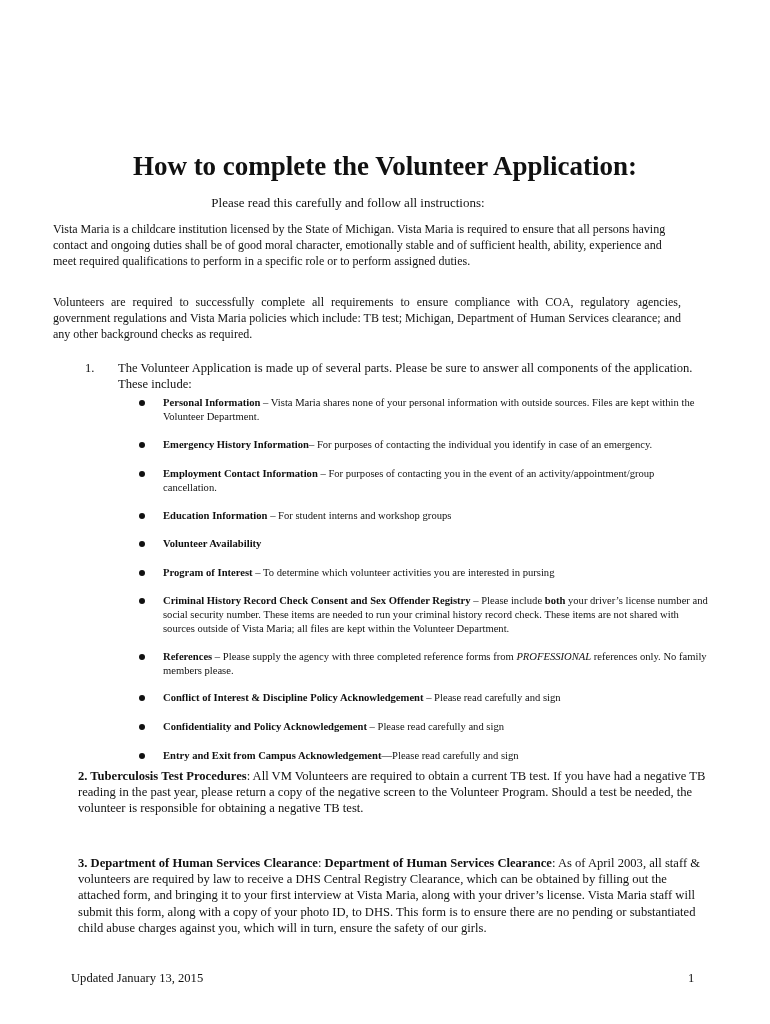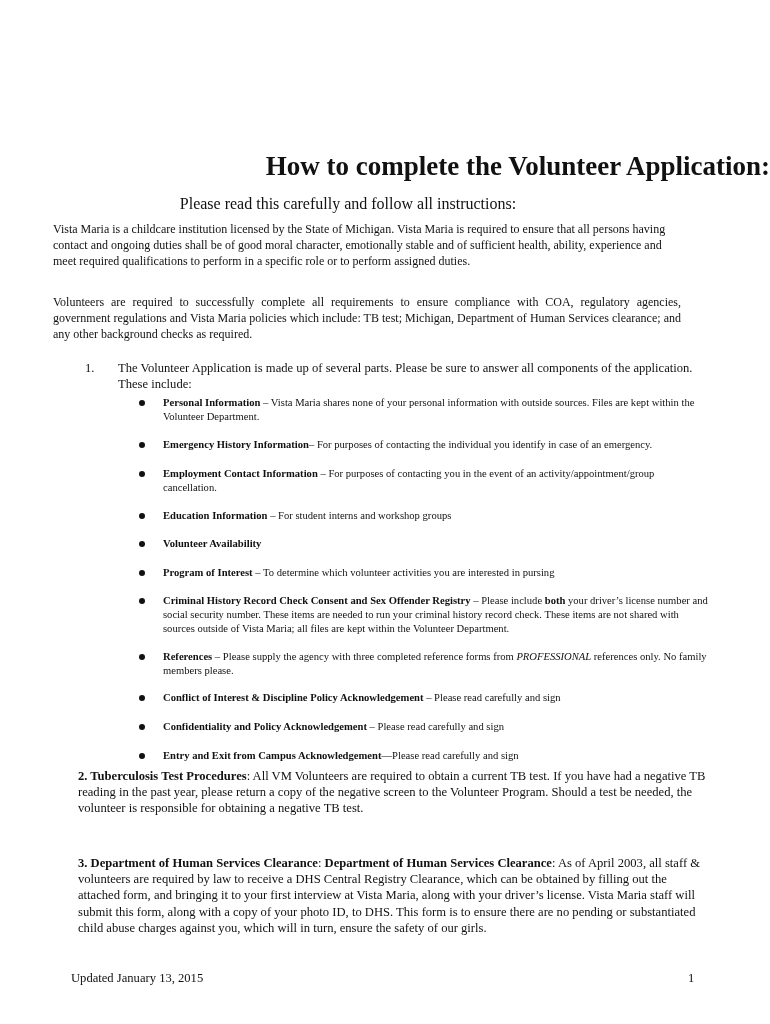--- a/index.html
+++ b/index.html
@@ -5,22 +5,22 @@
   * { margin: 0; padding: 0; box-sizing: border-box; }
   html, body { width: 770px; height: 1024px; background: #ffffff; overflow: hidden; }
   body { font-family: "Liberation Serif", "DejaVu Serif", serif; color: #111; position: relative; }
   .page { position: absolute; left: 0; top: 0; width: 770px; height: 1024px; }
 
   .logo { position: absolute; left: 305px; top: 68px; width: 170px; height: 90px; }
   .logo svg { display: block; }
   .logo .name { position: absolute; left: 73px; top: 57px; font-family: "Liberation Sans", sans-serif; font-size: 15px; letter-spacing: 0.5px; color: #555; border-bottom: 1px solid #555; line-height: 15px; }
   .logo .tag { position: absolute; left: 74px; top: 75px; font-family: "Liberation Sans", sans-serif; font-size: 5px; letter-spacing: 0.6px; color: #666; white-space: nowrap; }
 
-  .title { position: absolute; left: 0; width: 770px; top: 150px; text-align: right; font-weight: bold; font-size: 27px; line-height: 32px; }
-  .subtitle { position: absolute; left: 0; width: 696px; top: 195px; text-align: center; font-size: 16px; }
+  .title { position: absolute; left: 0; width: 770px; top: 150px; text-align: center; font-weight: bold; font-size: 27px; line-height: 32px; }
+  .subtitle { position: absolute; left: 0; width: 696px; top: 195px; text-align: center; font-size: 13px; }
 
   .para { position: absolute; left: 53px; width: 628px; font-size: 12px; line-height: 16.2px; }
   .p1 { top: 221px; }
   .p2 { top: 282px; text-align: justify; margin-top: 12px; }
 
   .item1 { position: absolute; left: 85px; top: 360px; width: 620px; font-size: 12.6px; line-height: 16px; }
   .item1 .num { position: absolute; left: 0; top: 0; }
   .item1 .txt { padding-left: 33px; }
 
   .bullets { position: absolute; left: 139px; top: 396px; width: 570px; }

